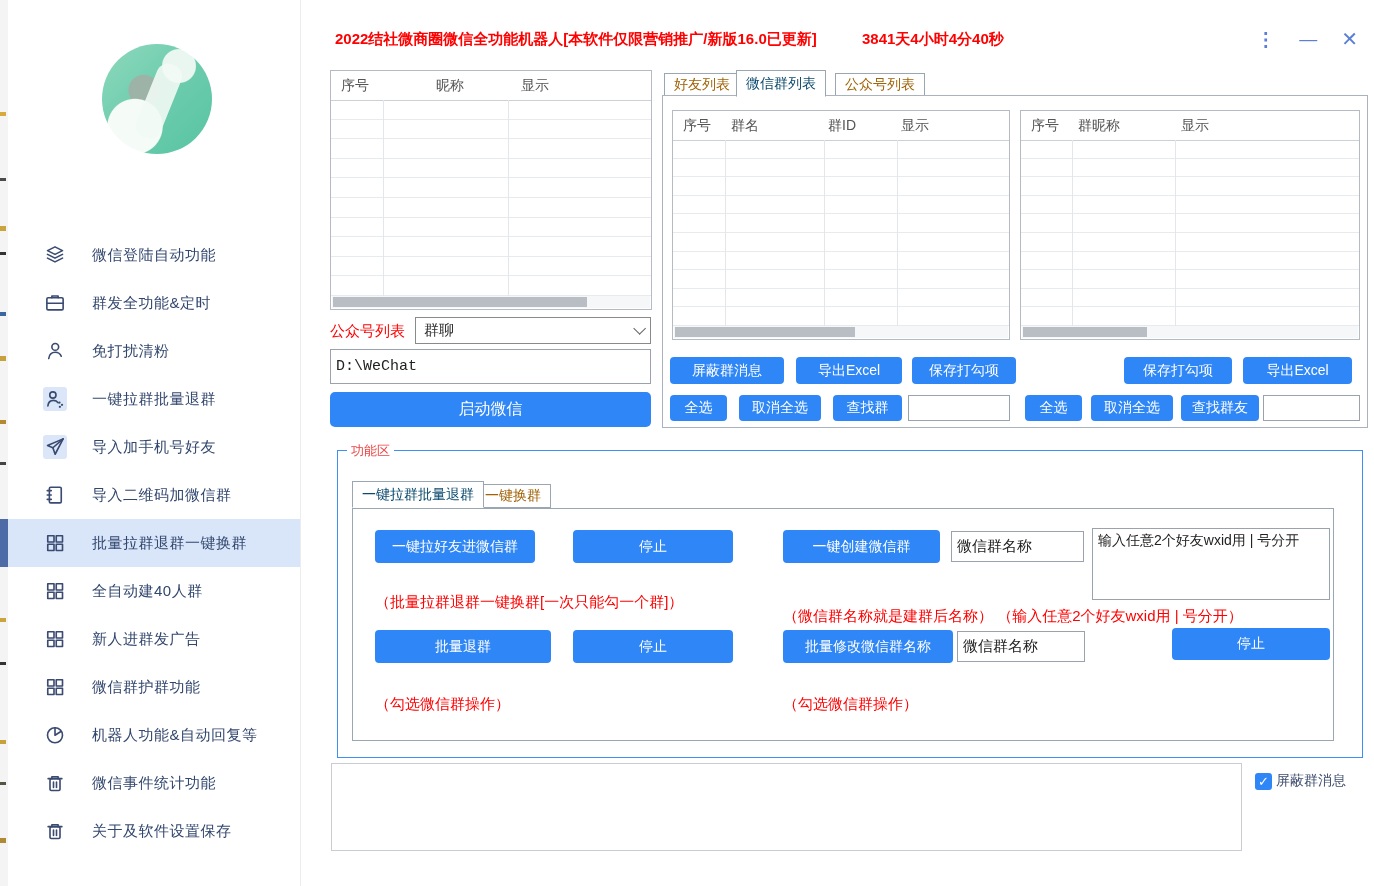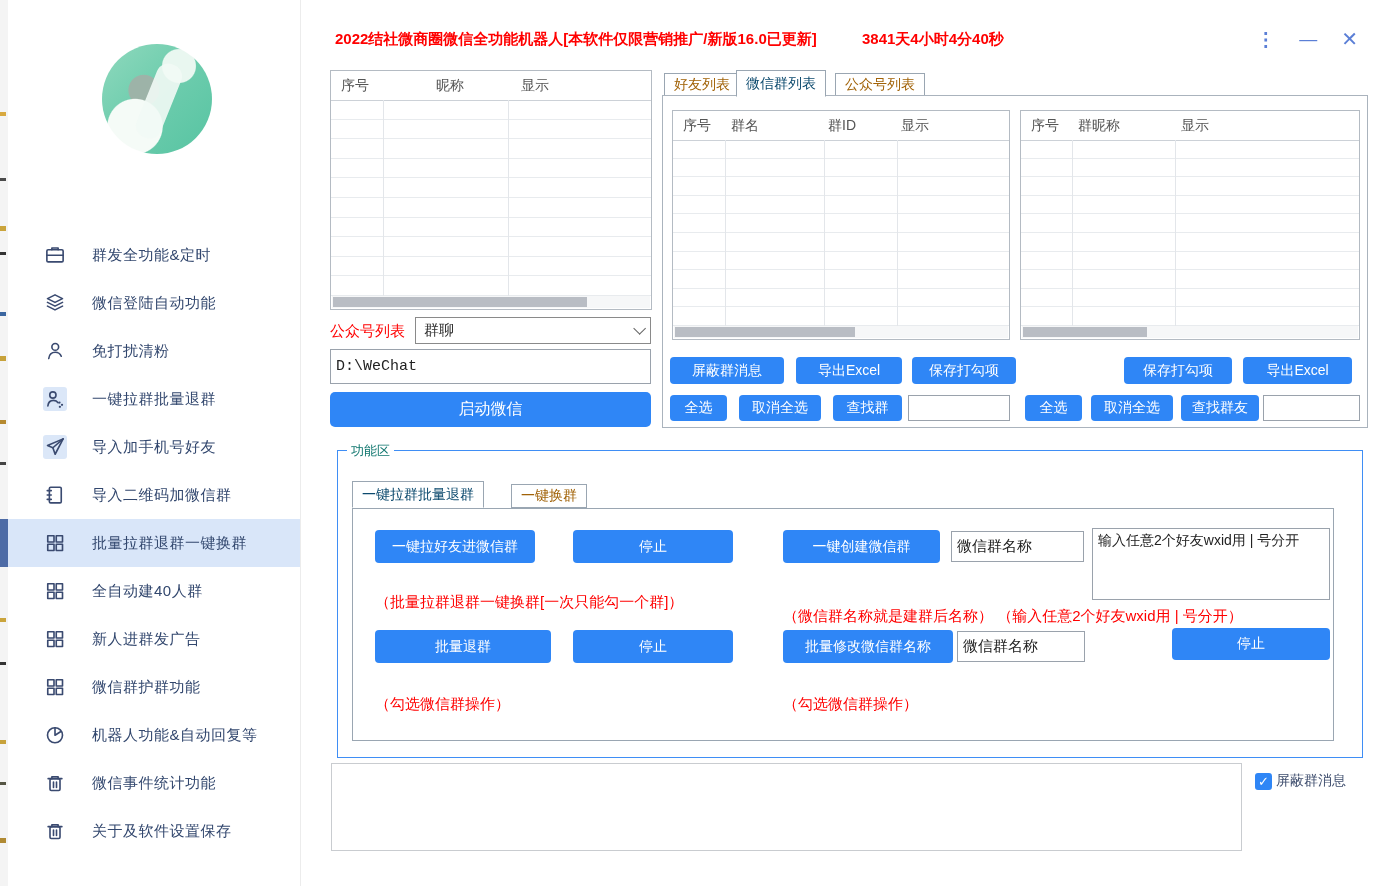--- a/index.html
+++ b/index.html
@@ -67,21 +67,21 @@
   #btn-start{left:330px;top:392px;width:321px;height:35px;font-size:16px;border-radius:5px;}
 
   
   .ltab{position:absolute;border:1px solid #9aa6b2;background:#fff;font-size:14px;color:#a16207;
         display:flex;align-items:center;padding:0 9px;cursor:pointer;box-sizing:border-box;white-space:nowrap;}
   .ltab.active{color:#0c4a6e;z-index:3;background:#fff;border-bottom:1px solid #fff;}
   #tab-panel{left:662px;top:95px;width:706px;height:333px;border:1px solid #aab3bd;box-sizing:border-box;background:#fff;}
 
   
   #fn-box{left:337px;top:450px;width:1026px;height:308px;border:1px solid #3f8ef5;box-sizing:border-box;}
-  #fn-legend{left:347px;top:442px;background:#fff;padding:0 4px;font-size:13px;color:#0f766e;z-index:2;}
+  #fn-legend{left:347px;top:442px;background:#fff;padding:0 4px;font-size:13px;color:#ef4444;z-index:2;}
   #fn-panel{left:352px;top:508px;width:982px;height:233px;border:1px solid #9aa6b2;box-sizing:border-box;background:#fff;}
   .hint{position:absolute;font-size:15px;white-space:nowrap;}
 
   
   #log-box{left:331px;top:763px;width:911px;height:88px;border:1px solid #c9ccd0;}
   #block-check{left:1255px;top:772px;display:flex;align-items:center;gap:4px;cursor:pointer;}
   #block-check .chk{width:17px;height:17px;background:#2f86f6;border-radius:3px;color:#fff;
         display:flex;align-items:center;justify-content:center;font-size:13px;}
   #block-check .chk-label{font-size:14px;color:#3f4e6e;}
 </style>
@@ -106,36 +106,36 @@
       <div class="speck" style="top: 838px; background: rgb(176, 138, 51); height: 5px;"></div>
     </div>
   <div id="active-indicator" class="abs"></div>
 
   <aside id="sidebar" class="abs">
     <div id="avatar" class="abs"></div>
     <nav id="side-nav">
         <div class="side-item">
           <span class="side-icon">
             <svg viewBox="0 0 16 16">
+              <path d="M8 1.5 14 4.5 8 7.5 2 4.5Z"></path>
+              <path d="M2 7.5 8 10.5 14 7.5"></path>
+              <path d="M2 10.5 8 13.5 14 10.5"></path>
+            </svg>
+          </span>
+          <span class="side-label">微信登陆自动功能</span>
+        </div>
+        <div class="side-item">
+          <span class="side-icon">
+            <svg viewBox="0 0 16 16">
               <rect x="1.5" y="3.8" width="13" height="9.7" rx="1"></rect>
               <path d="M1.5 8.2h13"></path>
               <path d="M5.5 3.8V2.4h5v1.4"></path>
             </svg>
           </span>
           <span class="side-label">群发全功能&amp;定时</span>
-        </div>
-        <div class="side-item">
-          <span class="side-icon">
-            <svg viewBox="0 0 16 16">
-              <path d="M8 1.5 14 4.5 8 7.5 2 4.5Z"></path>
-              <path d="M2 7.5 8 10.5 14 7.5"></path>
-              <path d="M2 10.5 8 13.5 14 10.5"></path>
-            </svg>
-          </span>
-          <span class="side-label">微信登陆自动功能</span>
         </div>
         <div class="side-item">
           <span class="side-icon">
             <svg viewBox="0 0 16 16">
               <circle cx="8.2" cy="4.7" r="2.7"></circle>
               <path d="M3 14c.4-3.2 2.4-5 5.2-5 2.2 0 4 1.2 4.8 3.2"></path>
             </svg>
           </span>
           <span class="side-label">免打扰清粉</span>
         </div>
@@ -355,21 +355,21 @@
   <button class="btn" style="left:1124px;top:357px;width:108px;height:27px;">保存打勾项</button>
   <button class="btn" style="left:1243px;top:357px;width:109px;height:27px;">导出Excel</button>
   <button class="btn" style="left:1025px;top:395px;width:57px;height:26px;">全选</button>
   <button class="btn" style="left:1091px;top:395px;width:82px;height:26px;">取消全选</button>
   <button class="btn" style="left:1181px;top:395px;width:78px;height:26px;">查找群友</button>
   <input class="tin" style="left: 1263px; top: 395px; width: 97px; height: 26px;" value="">
 
   <div id="fn-box" class="abs"></div>
   <span id="fn-legend" class="abs">功能区</span>
   <div class="ltab active" style="left:352px;top:481px;height:27px;">一键拉群批量退群</div>
-  <div class="ltab" style="left:511px;top:484px;height:24px;font-family:Liberation Serif, serif;">一键换群</div>
+  <div class="ltab" style="left:475px;top:484px;height:24px;font-family:Liberation Serif, serif;">一键换群</div>
   <div id="fn-panel" class="abs"></div>
 
   <button class="btn" style="left:375px;top:530px;width:160px;height:33px;">一键拉好友进微信群</button>
   <button class="btn" style="left:573px;top:530px;width:160px;height:33px;">停止</button>
   <button class="btn" style="left:783px;top:530px;width:157px;height:33px;">一键创建微信群</button>
   <input class="tin" style="left: 951px; top: 531px; width: 133px; height: 31px;" value="微信群名称">
   <textarea class="tarea" style="left: 1092px; top: 528px; width: 238px; height: 72px;">输入任意2个好友wxid用 | 号分开</textarea>
 
   <div class="hint red" style="left:375px;top:593px;">（批量拉群退群一键换群[一次只能勾一个群]）</div>
   <div class="hint red" style="left:783px;top:607px;">（微信群名称就是建群后名称） （输入任意2个好友wxid用 | 号分开）</div>

